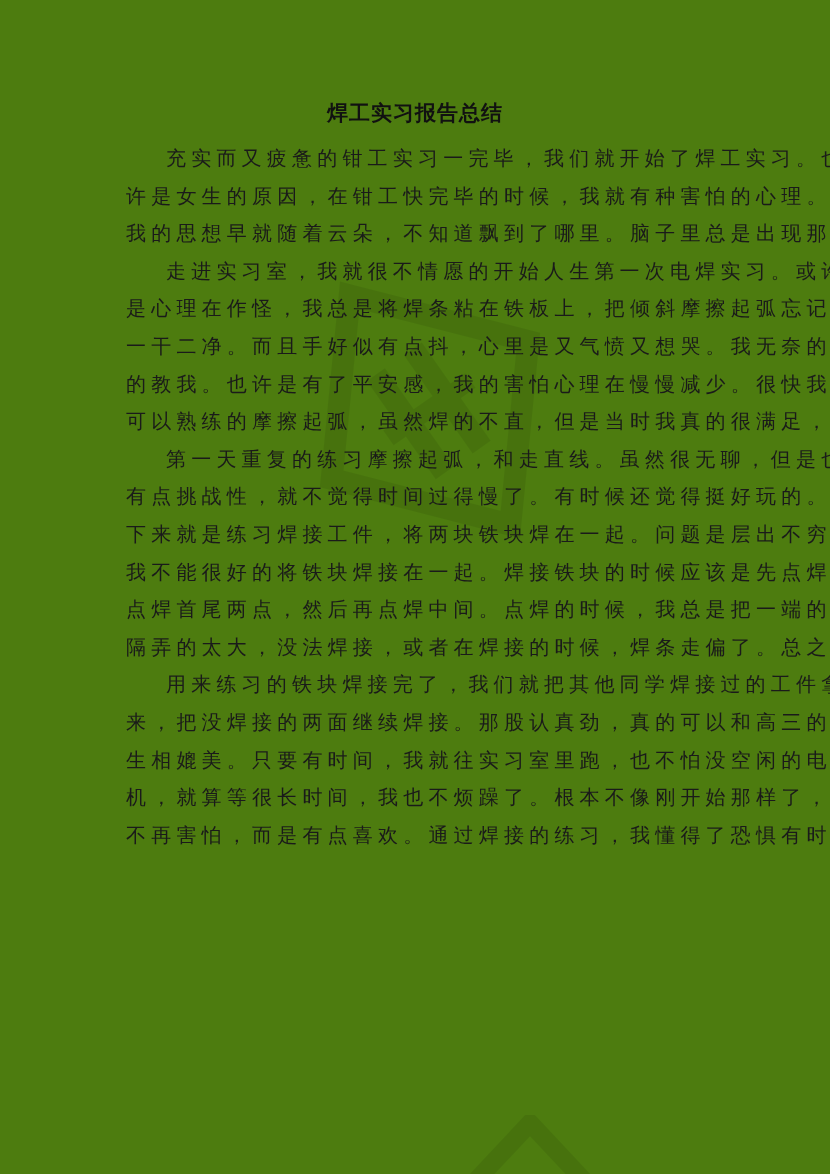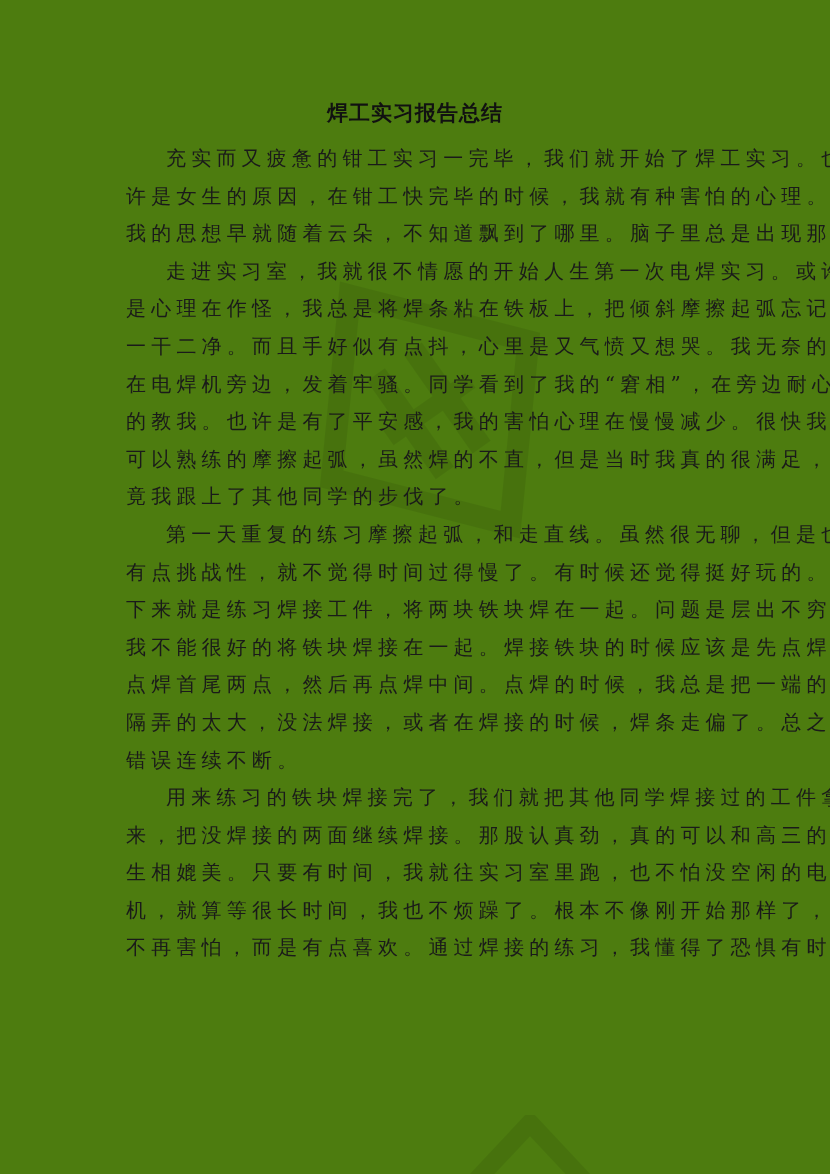--- a/index.html
+++ b/index.html
@@ -88,34 +88,31 @@
     <div class="para">
       <div class="line indent">充实而又疲惫的钳工实习一完毕，我们就开始了焊工实习。也</div>
       <div class="line">许是女生的原因，在钳工快完毕的时候，我就有种害怕的心理。我</div>
       <div class="line">我的思想早就随着云朵，不知道飘到了哪里。脑子里总是出现那些</div>
     </div>
 
     <div class="para">
       <div class="line indent">走进实习室，我就很不情愿的开始人生第一次电焊实习。或许</div>
       <div class="line">是心理在作怪，我总是将焊条粘在铁板上，把倾斜摩擦起弧忘记的</div>
       <div class="line">一干二净。而且手好似有点抖，心里是又气愤又想哭。我无奈的呆</div>
-      <div class="line">在电焊机旁边，发着牢骚。同学看到了我的“窘相”，在旁边耐心</div>
       <div class="line">的教我。也许是有了平安感，我的害怕心理在慢慢减少。很快我就</div>
       <div class="line">可以熟练的摩擦起弧，虽然焊的不直，但是当时我真的很满足，毕</div>
-      <div class="line">竟我跟上了其他同学的步伐了。</div>
     </div>
 
     <div class="para">
       <div class="line indent">第一天重复的练习摩擦起弧，和走直线。虽然很无聊，但是也</div>
       <div class="line">有点挑战性，就不觉得时间过得慢了。有时候还觉得挺好玩的。接</div>
       <div class="line">下来就是练习焊接工件，将两块铁块焊在一起。问题是层出不穷，</div>
       <div class="line">我不能很好的将铁块焊接在一起。焊接铁块的时候应该是先点焊，</div>
       <div class="line">点焊首尾两点，然后再点焊中间。点焊的时候，我总是把一端的间</div>
       <div class="line">隔弄的太大，没法焊接，或者在焊接的时候，焊条走偏了。总之，</div>
-      <div class="line">错误连续不断。</div>
     </div>
 
     <div class="para">
       <div class="line indent">用来练习的铁块焊接完了，我们就把其他同学焊接过的工件拿</div>
       <div class="line">来，把没焊接的两面继续焊接。那股认真劲，真的可以和高三的学</div>
       <div class="line">生相媲美。只要有时间，我就往实习室里跑，也不怕没空闲的电焊</div>
       <div class="line">机，就算等很长时间，我也不烦躁了。根本不像刚开始那样了，我</div>
       <div class="line">不再害怕，而是有点喜欢。通过焊接的练习，我懂得了恐惧有时候</div>
     </div>
 

